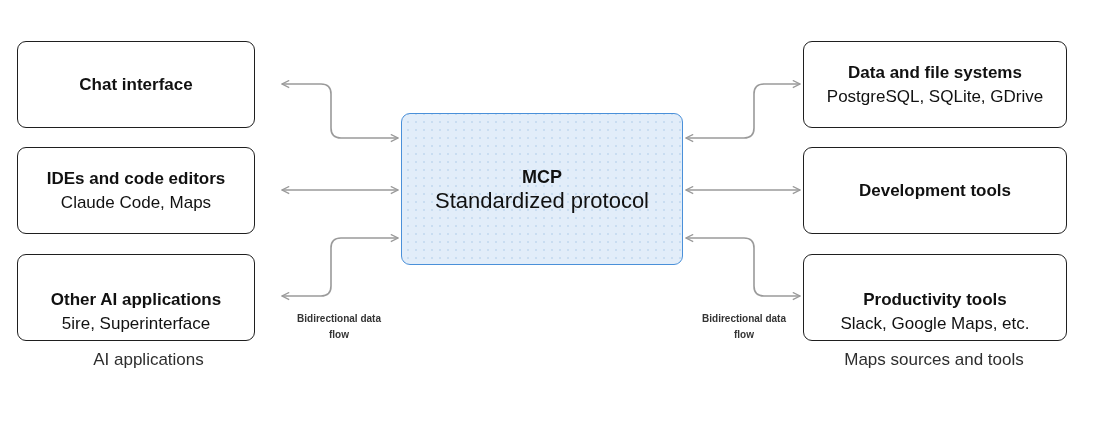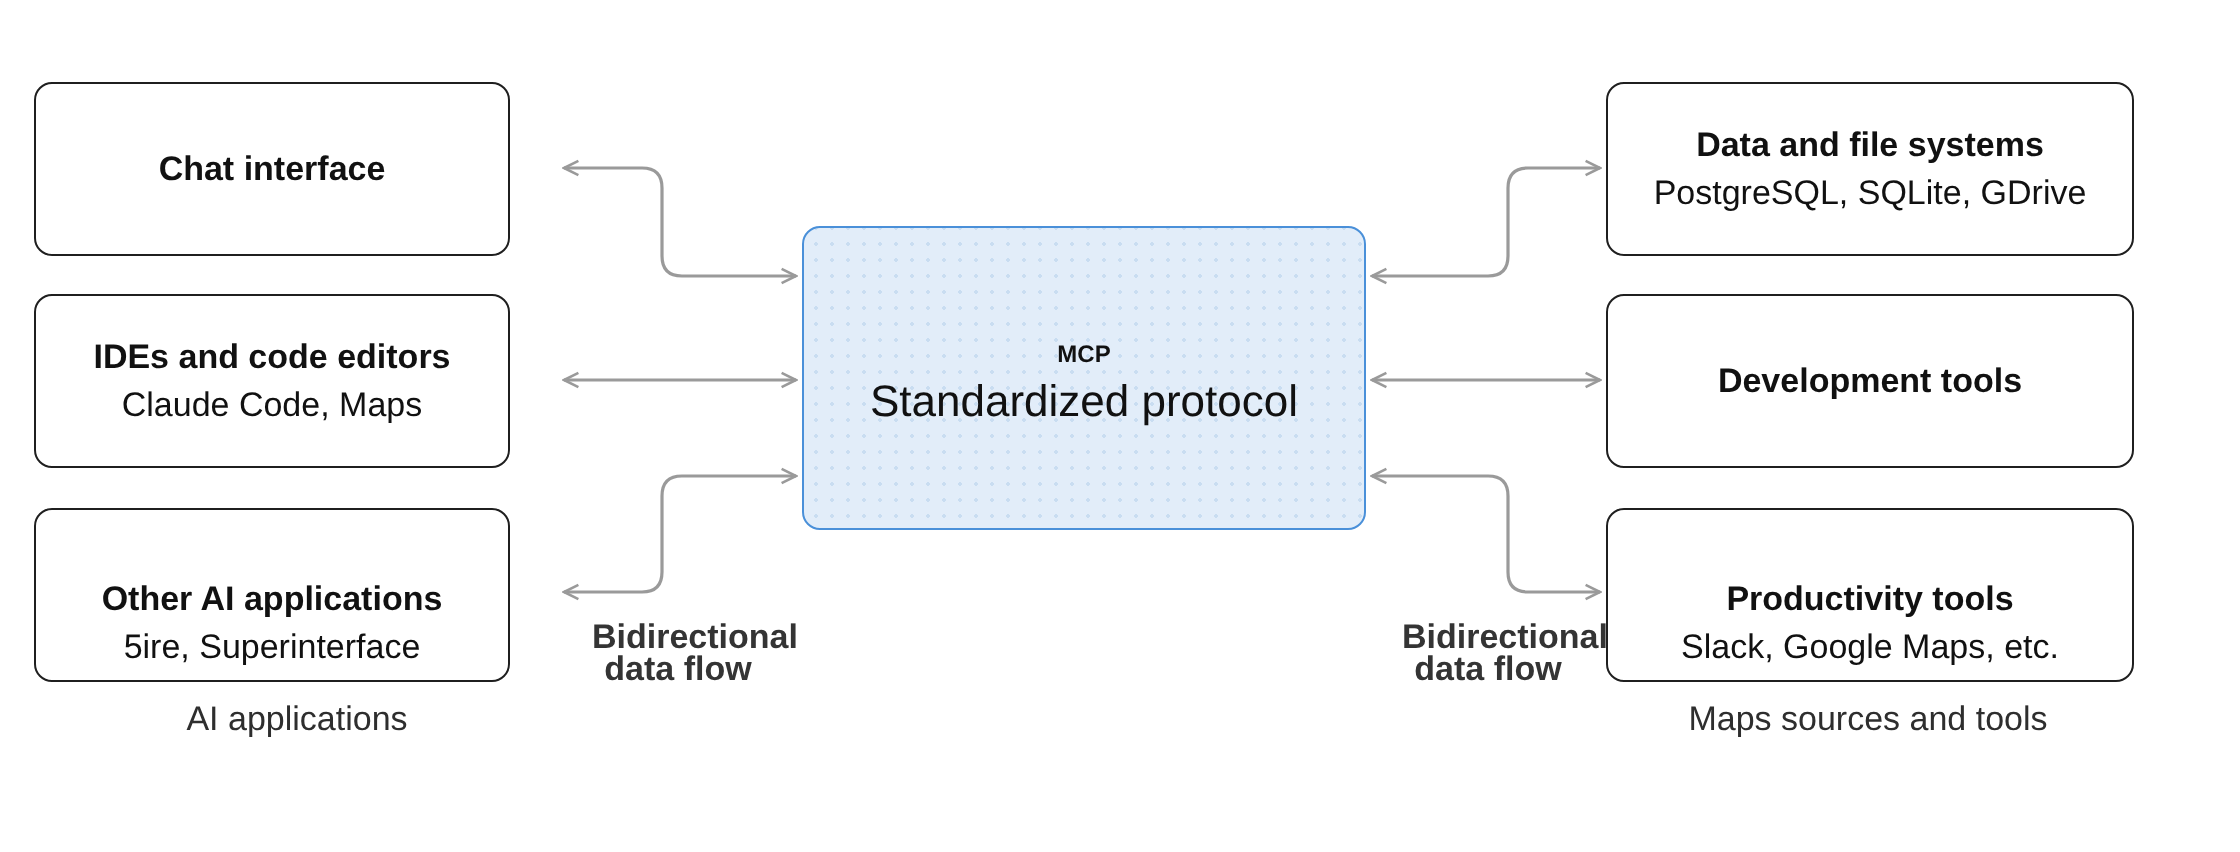--- a/index.html
+++ b/index.html
@@ -64,37 +64,37 @@
   .row-3{top:254px;justify-content:flex-end;}
   .center-node{
     left:401px;top:113px;width:282px;height:152px;
     border:1.6px solid var(--accent-border);
     border-radius:9px;
     background-color:var(--accent-fill);
     background-image:radial-gradient(#c9ddf1 1px, rgba(0,0,0,0) 1px);
     background-size:8px 8px;
     background-position:2px 4px;
   }
-  .center-node .title{font-size:12px;}
+  .center-node .title{font-size:18px;}
   .center-node .subtitle{font-size:22px;}
   .column-caption{
     position:absolute;
     top:352px;
     font-size:17px;
     line-height:16px;
     color:var(--caption-text);
     text-align:center;
   }
   .caption-left{left:17px;width:263px;}
   .caption-right{left:803px;width:262px;}
   .flow-label{
     position:absolute;
     top:311px;
     width:86px;
-    font-size:17px;
+    font-size:10px;
     line-height:16px;
     font-weight:700;
     color:#343434;
     text-align:center;
   }
   .flow-left{left:296px;}
   .flow-right{left:701px;}
 </style>
 </head>
 <body>

